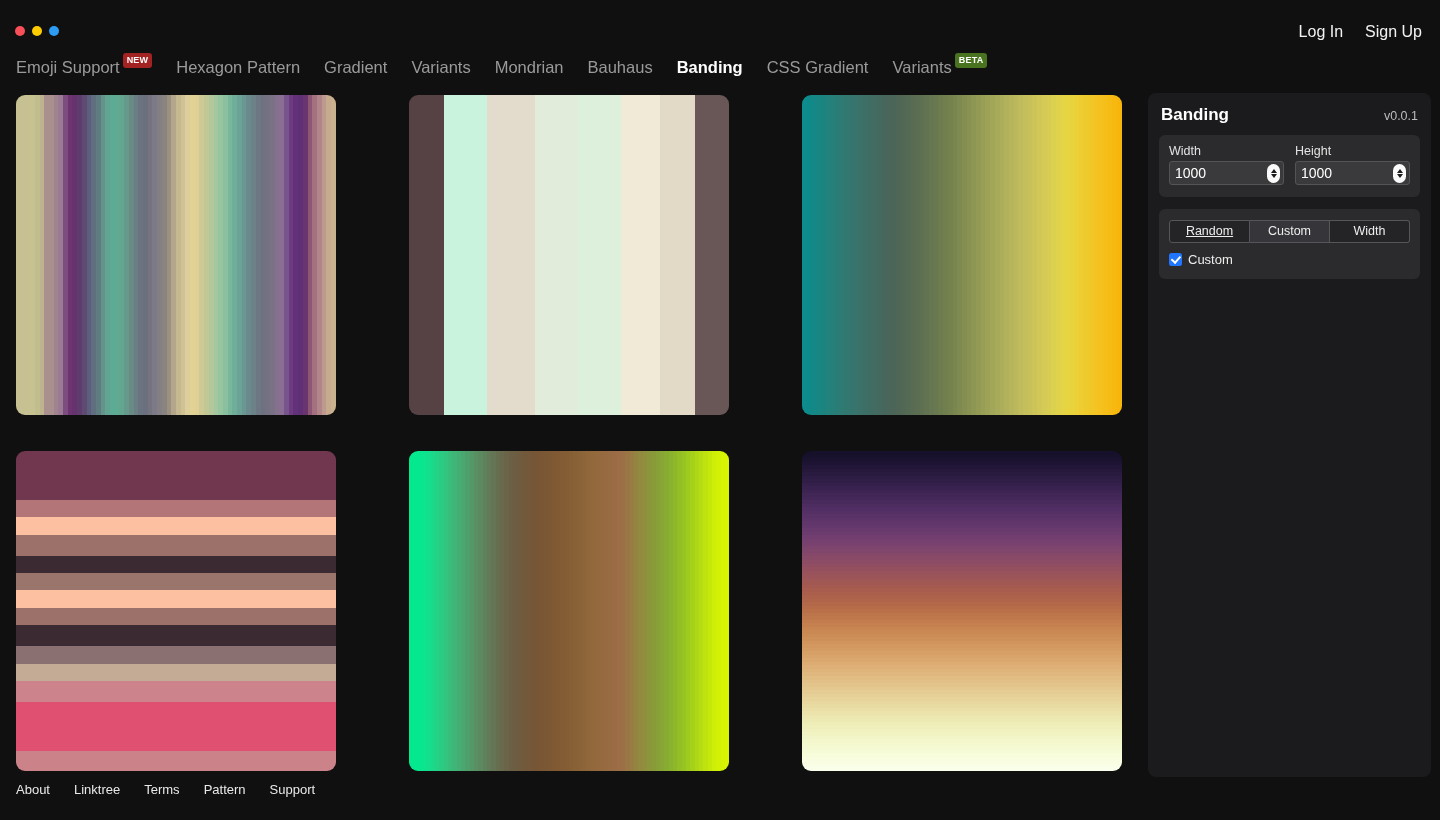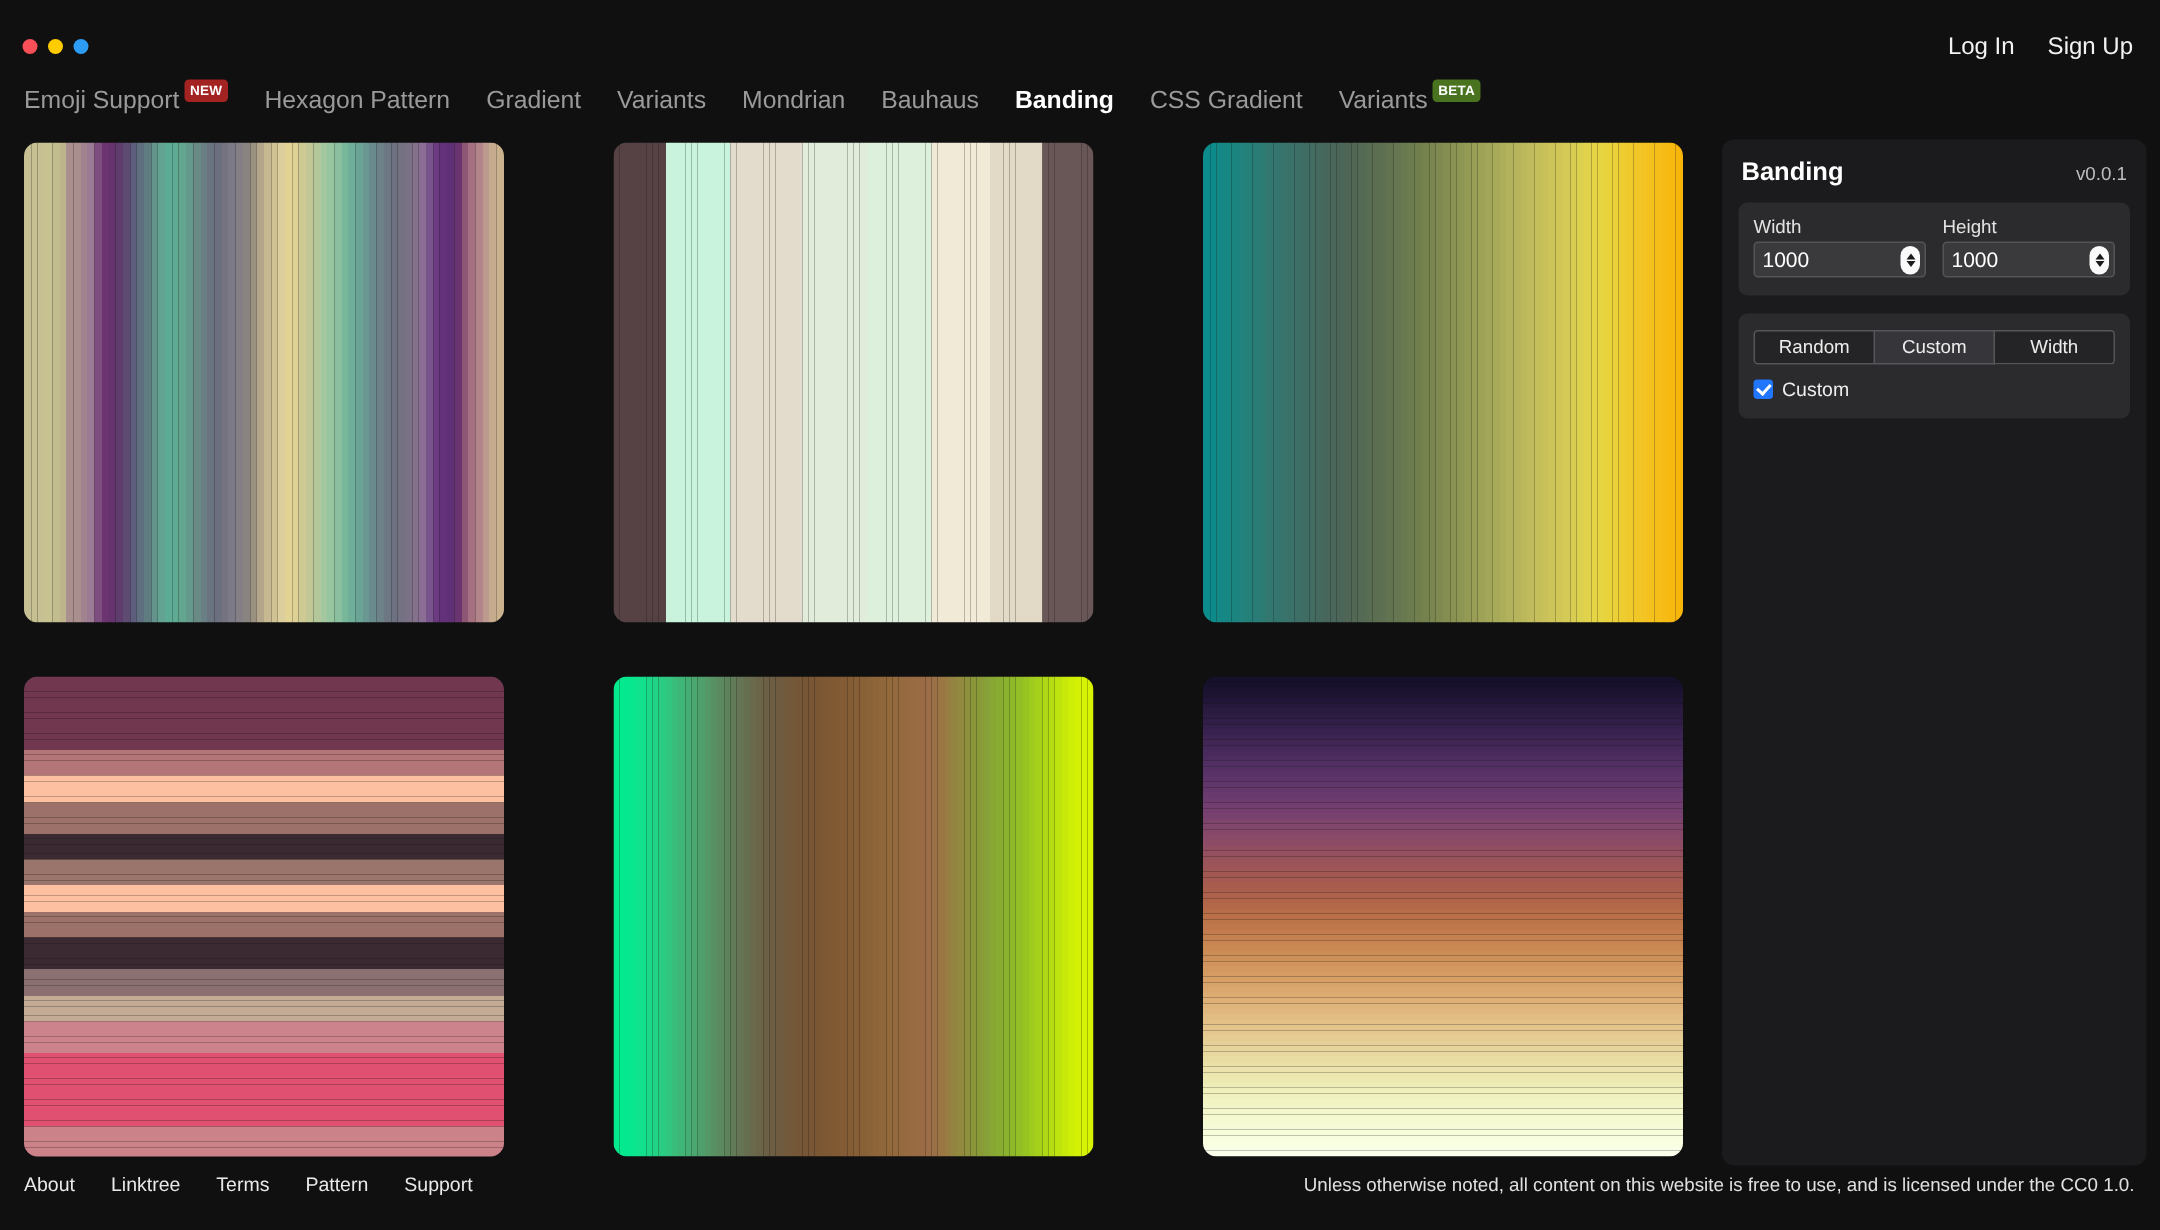--- a/index.html
+++ b/index.html
@@ -200,21 +200,21 @@
     border: 1px solid #55555a;
     color: #ededed;
     font-size: 12.5px;
     font-family: "Liberation Sans", sans-serif;
     cursor: pointer;
     line-height: 21px;
     padding: 0;
   }
   .seg-btn + .seg-btn { border-left: none; }
   .seg-btn.sel { background: #36363a; }
-  .seg-btn:first-child { border-radius: 3px 0 0 3px; }
+  .seg-btn:first-child { border-radius: 3px 0 0 3px; text-decoration: underline; }
   .seg-btn:last-child  { border-radius: 0 3px 3px 0; }
 
   .check-row {
     display: flex;
     align-items: center;
     gap: 6px;
     margin-top: 9px;
   }
   .checkbox {
     width: 13px; height: 13px;
@@ -875,16 +875,15 @@
   </div>
 
   <div class="footer">
     <div class="footer-links" id="footer-links">
         <a class="footer-link">About</a>
         <a class="footer-link">Linktree</a>
         <a class="footer-link">Terms</a>
         <a class="footer-link">Pattern</a>
         <a class="footer-link">Support</a>
       </div>
-    <div class="footer-note">Unless otherwise noted, all content on this website is free to use, and is licensed under the CC0 1.0.</div>
   </div>
 
 </div>
 
 </body></html>

